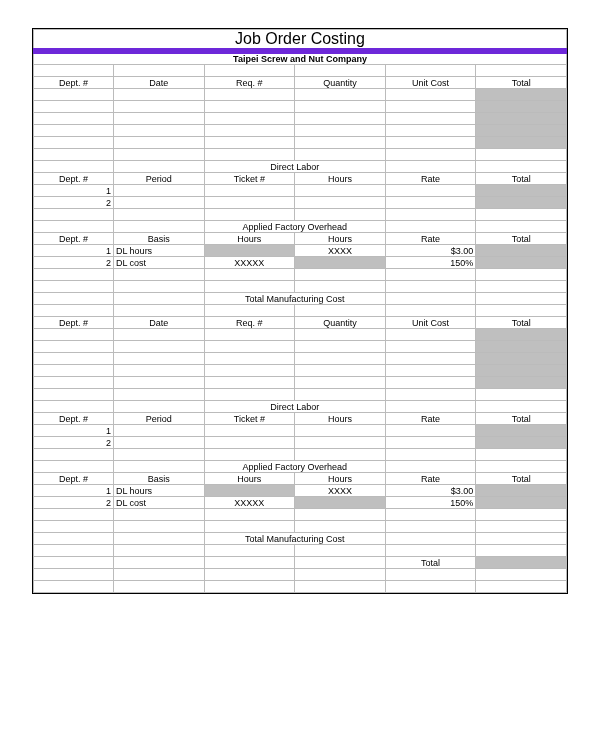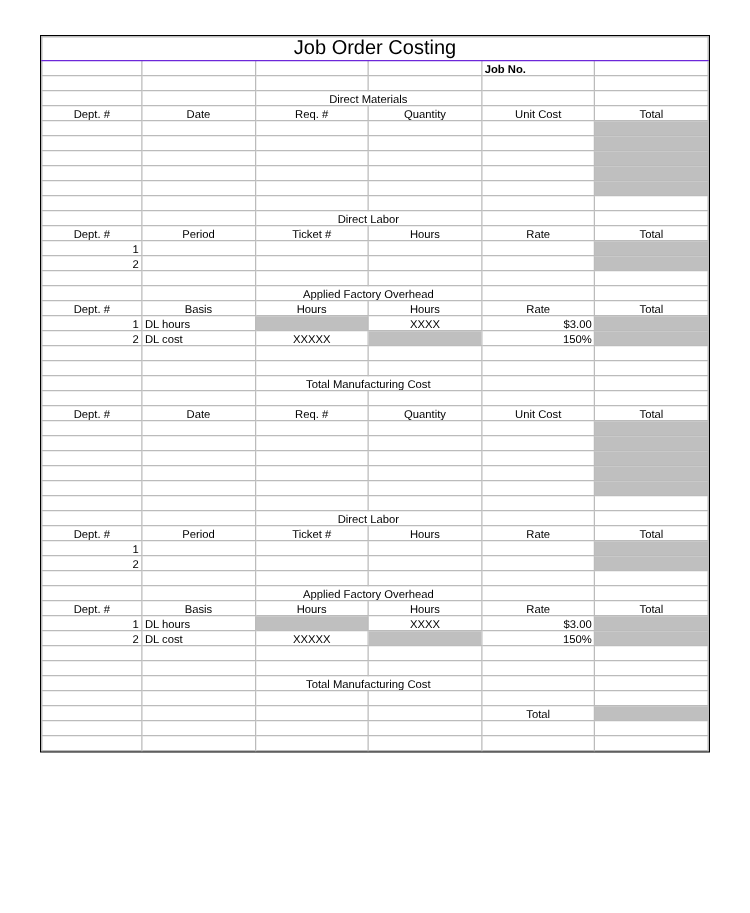--- a/index.html
+++ b/index.html
@@ -24,21 +24,21 @@
     border: 1px solid #bbb;
     height: 12px;
     padding: 0 2px;
     overflow: hidden;
     white-space: nowrap;
   }
   .title {
     font-size: 16px;
     font-weight: normal;
     text-align: center;
-    border-bottom: 1px solid #6d28d9;
+    border-bottom: 6px solid #6d28d9;
   }
   .bold { font-weight: bold; }
   .center { text-align: center; }
   .right { text-align: right; }
   .shade { background: #bfbfbf; }
   col.c1 { width: 15%; }
   col.c2 { width: 17%; }
   col.c3 { width: 17%; }
   col.c4 { width: 17%; }
   col.c5 { width: 17%; }
@@ -55,43 +55,31 @@
         <col class="c3">
         <col class="c4">
         <col class="c5">
         <col class="c6">
 </colgroup>
 <tbody>
 <tr>
           <td colspan="6" class="title">Job Order Costing</td>
         </tr>
 <tr>
-  <td></td>
-          <td></td>
-          <td></td>
-          <td></td>
-  <td class="bold">Job No.</td>
-  <td></td>
-</tr>
-<tr>
-          <td></td>
-          <td></td>
-          <td></td>
-          <td></td>
-          <td></td>
-          <td></td>
-        </tr>
-
-<tr>
-          <td></td>
-          <td></td>
-          <td class="center" colspan="2">Direct Materials</td>
-          <td></td>
-          <td></td>
-        </tr>
+          <td colspan="6" class="bold center">Taipei Screw and Nut Company</td>
+        </tr>
+<tr>
+          <td></td>
+          <td></td>
+          <td></td>
+          <td></td>
+          <td></td>
+          <td></td>
+        </tr>
+
 <tr>
   <td class="center">Dept. #</td>
   <td class="center">Date</td>
   <td class="center">Req. #</td>
   <td class="center">Quantity</td>
   <td class="center">Unit Cost</td>
   <td class="center">Total</td>
 </tr>
 <tr>
           <td></td>

